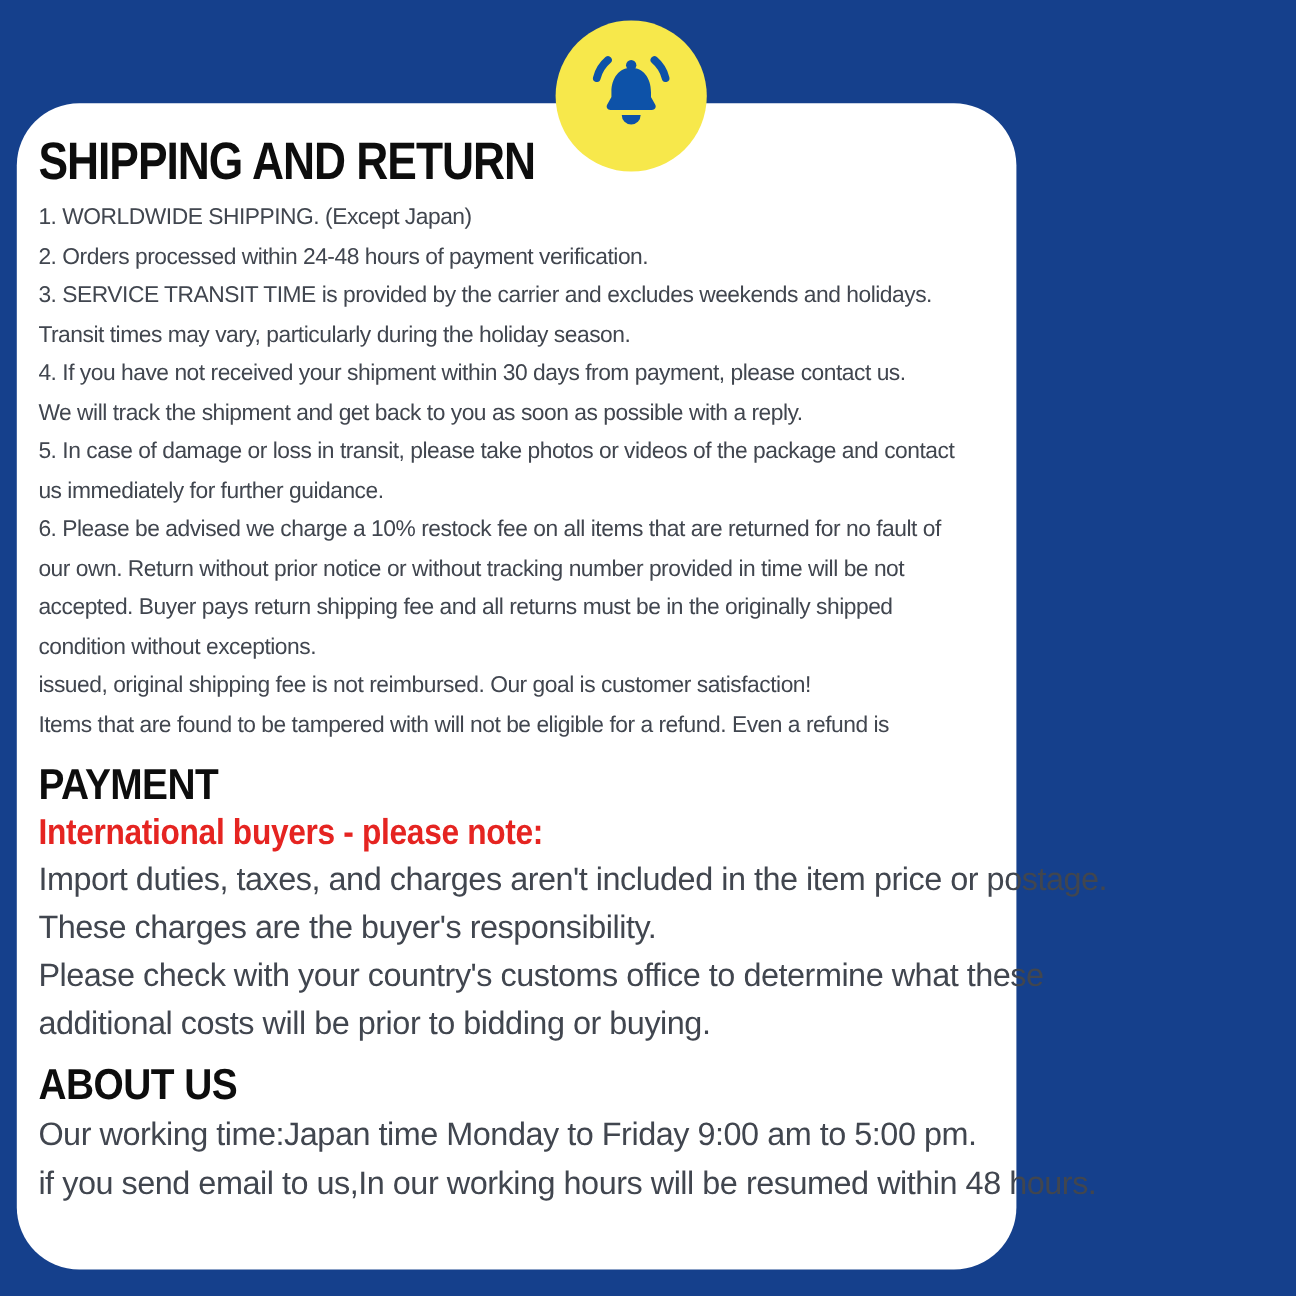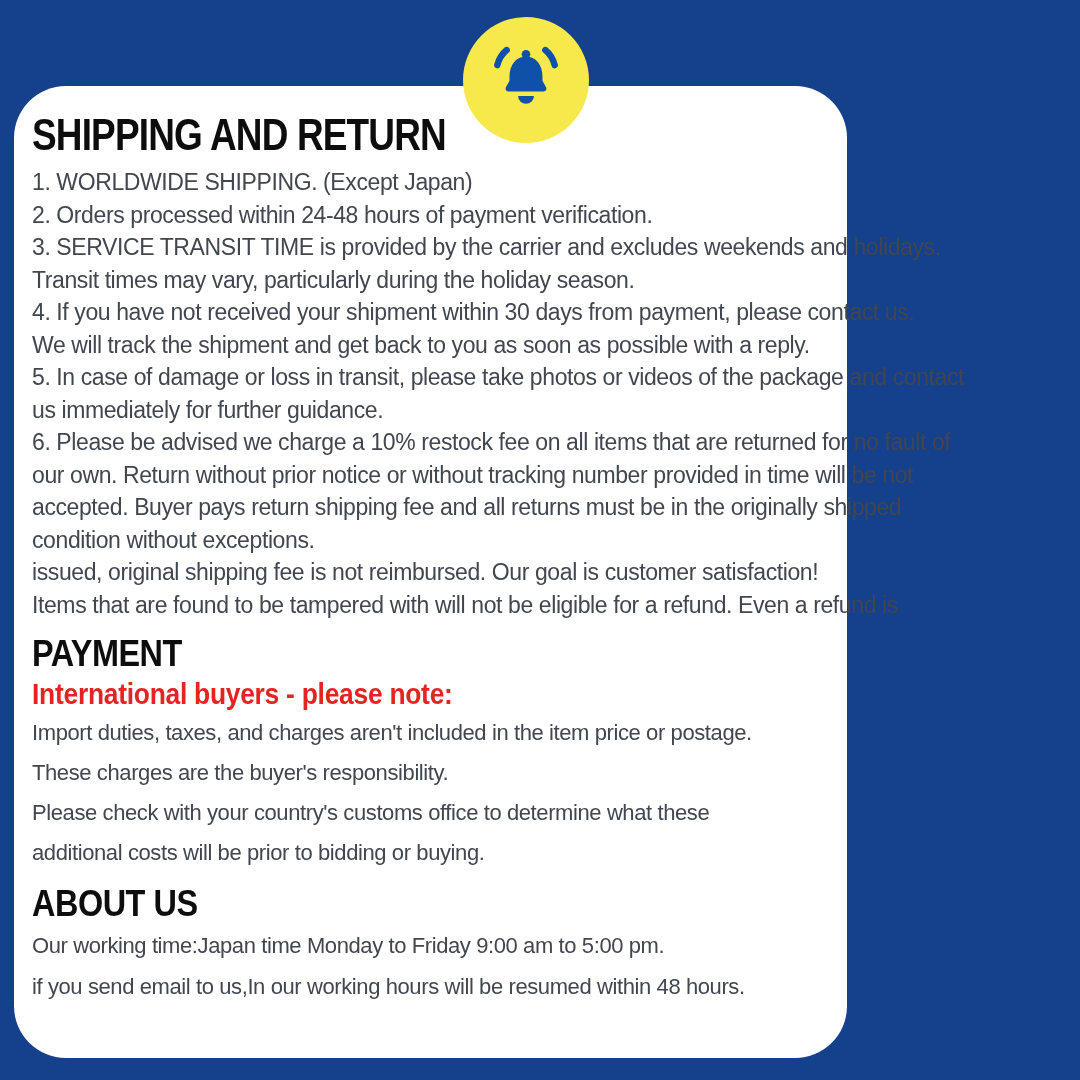--- a/index.html
+++ b/index.html
@@ -44,24 +44,24 @@
     transform: scaleX(0.90); transform-origin: 0 50%;
     white-space: nowrap;
   }
   .h2.payment { margin-top: 12px; }
   .h2.about { margin-top: 10px; }
   .line {
     white-space: nowrap;
     color: #41464f;
   }
   .line.s {
-    font-size: 23px; line-height: 32.5px; letter-spacing: -0.4px;
+    font-size: 19px; line-height: 32.5px; letter-spacing: -0.4px;
   }
   .line.m {
-    font-size: 22px; line-height: 40px; letter-spacing: -0.4px;
+    font-size: 27px; line-height: 40px; letter-spacing: -0.4px;
   }
   .line.about-m { line-height: 41px; }
   .note {
     font-size: 30px; font-weight: 700; color: #e52421;
     line-height: 38px; letter-spacing: -0.3px;
     transform: scaleX(0.88); transform-origin: 0 50%;
     white-space: nowrap;
   }
 </style>
 </head>

